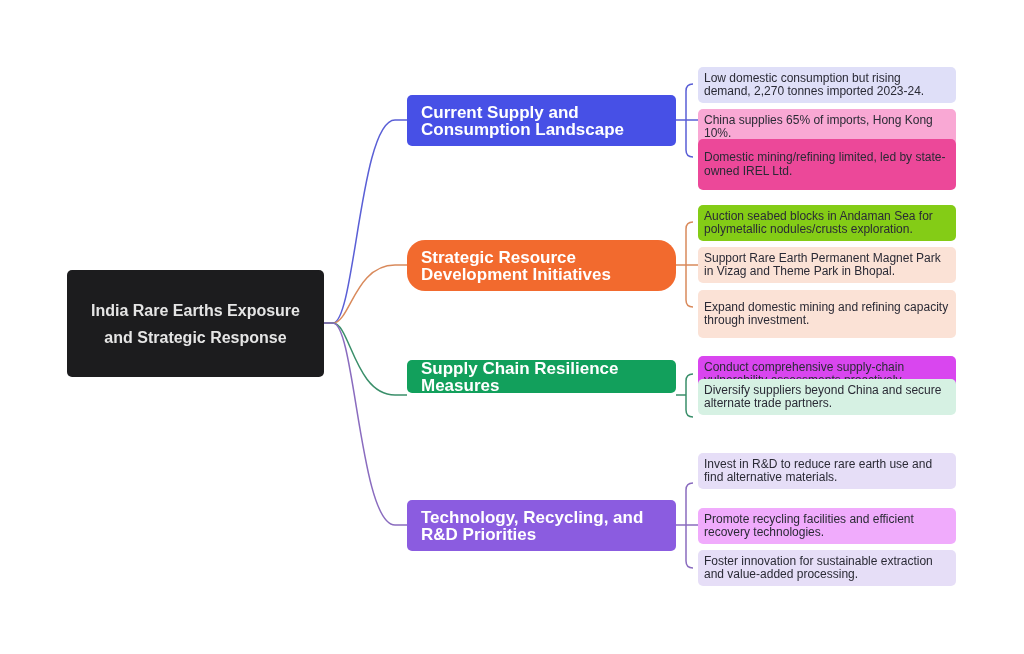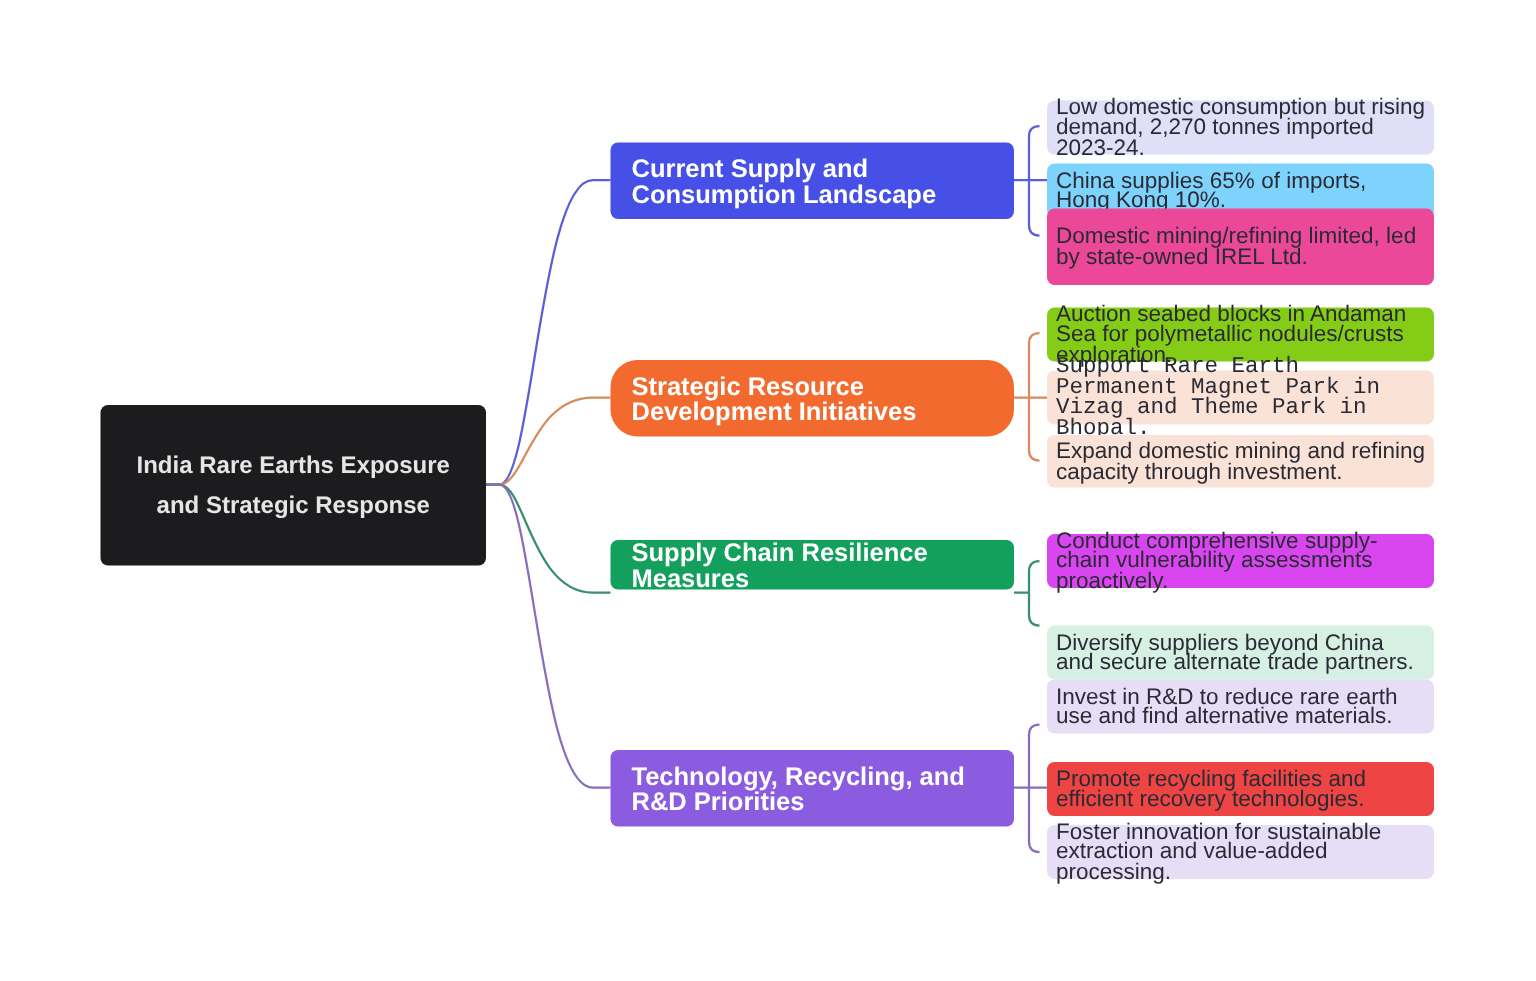--- a/index.html
+++ b/index.html
@@ -13,21 +13,21 @@
     display: flex; align-items: center; justify-content: center; text-align: center;
     font-size: 16px; font-weight: bold; line-height: 27px; padding: 0 14px; box-sizing: border-box;
   }
   .branch {
     position: absolute; left: 407px; width: 269px; border-radius: 5px; color: #fff;
     font-size: 17px; font-weight: bold; line-height: 17px;
     padding: 0 14px; box-sizing: border-box; display: flex; align-items: center;
   }
   .leaf {
     position: absolute; left: 698px; width: 258px; border-radius: 5px;
-    font-size: 15px; line-height: 13.5px; color: #2a2a35;
+    font-size: 12px; line-height: 13.5px; color: #2a2a35;
     padding: 0 6px; box-sizing: border-box; display: flex; align-items: center; justify-content: center;
   }
 </style>
 </head>
 <body>
 
 <div id="canvas">
 
   <svg class="connectors" width="1024" height="654">
 
@@ -48,56 +48,56 @@
   <div class="root">
     <span>India Rare Earths Exposure and Strategic Response</span>
   </div>
 
   <div class="branch" style="top:95px;height:51px;background:#4750e6;">
     <span>Current Supply and Consumption Landscape</span>
   </div>
   <div class="leaf" style="top:67px;height:36px;background:#dfdff8;">
     <span>Low domestic consumption but rising demand, 2,270 tonnes imported 2023-24.</span>
   </div>
-  <div class="leaf" style="top:109px;height:36px;background:#7dd3fc;">
+  <div class="leaf" style="top:109px;height:36px;background:#f9a8d4;">
     <span>China supplies 65% of imports, Hong Kong 10%.</span>
   </div>
   <div class="leaf" style="top:139px;height:51px;background:#ec4899;">
     <span>Domestic mining/refining limited, led by state-owned IREL Ltd.</span>
   </div>
 
   <div class="branch" style="top:240px;height:51px;background:#f26a2e;border-radius:18px;">
     <span>Strategic Resource Development Initiatives</span>
   </div>
   <div class="leaf" style="top:205px;height:36px;background:#84cc16;">
     <span>Auction seabed blocks in Andaman Sea for polymetallic nodules/crusts exploration.</span>
   </div>
-  <div class="leaf" style="top:247px;height:36px;background:#fbe2d6;font-family:Liberation Mono, monospace;">
+  <div class="leaf" style="top:247px;height:36px;background:#fbe2d6;">
     <span>Support Rare Earth Permanent Magnet Park in Vizag and Theme Park in Bhopal.</span>
   </div>
-  <div class="leaf" style="top:290px;height:35px;background:#fbe2d6;">
+  <div class="leaf" style="top:290px;height:48px;background:#fbe2d6;">
     <span>Expand domestic mining and refining capacity through investment.</span>
   </div>
 
   <div class="branch" style="top:360px;height:33px;background:#12a05c;">
     <span>Supply Chain Resilience Measures</span>
   </div>
   <div class="leaf" style="top:356px;height:36px;background:#d946ef;">
     <span>Conduct comprehensive supply-chain vulnerability assessments proactively.</span>
   </div>
-  <div class="leaf" style="top:417px;height:36px;background:#d6f1e3;">
+  <div class="leaf" style="top:379px;height:36px;background:#d6f1e3;">
     <span>Diversify suppliers beyond China and secure alternate trade partners.</span>
   </div>
 
   <div class="branch" style="top:500px;height:51px;background:#8b5ce0;">
     <span>Technology, Recycling, and R&amp;D Priorities</span>
   </div>
   <div class="leaf" style="top:453px;height:36px;background:#e6def7;">
     <span>Invest in R&amp;D to reduce rare earth use and find alternative materials.</span>
   </div>
-  <div class="leaf" style="top:508px;height:36px;background:#ef4444;">
+  <div class="leaf" style="top:508px;height:36px;background:#f0abfc;">
     <span>Promote recycling facilities and efficient recovery technologies.</span>
   </div>
   <div class="leaf" style="top:550px;height:36px;background:#e6def7;">
     <span>Foster innovation for sustainable extraction and value-added processing.</span>
   </div>
 
 </div>
 
 </body></html>

